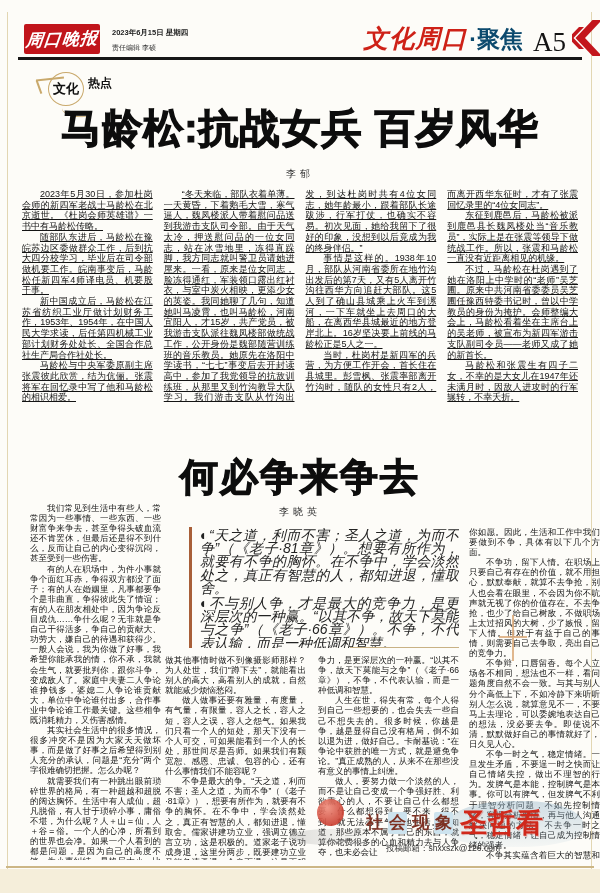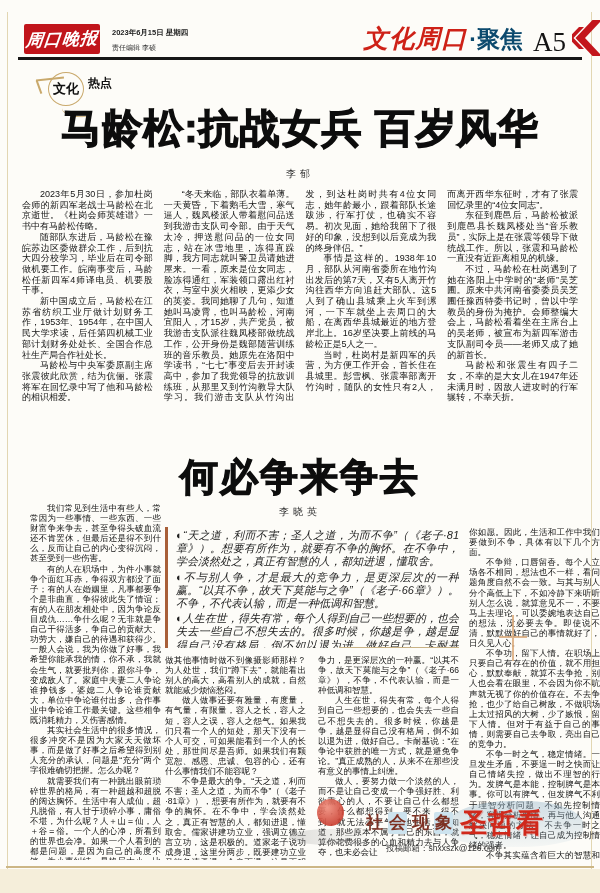--- a/index.html
+++ b/index.html
@@ -36,37 +36,37 @@
              border-radius:50%;transform:rotate(8deg);}
   .badge-rest{font-size:12px;font-weight:900;color:#111;margin-left:4px;vertical-align:6px;}
   
   .a1-title{position:absolute;left:0;right:0;top:102px;margin:0;text-align:center;
             font-size:40px;line-height:52px;font-weight:900;color:#0d0d0d;letter-spacing:1px;
             -webkit-text-stroke:1.2px #0d0d0d;}
   .byline{position:absolute;left:0;right:0;text-align:center;font-size:10px;color:#333;letter-spacing:4px;}
   .a1-author{top:167px;}
   .a1-columns{position:absolute;left:22px;top:189px;width:556px;height:256px;overflow:hidden;
               column-count:4;column-gap:11px;text-align:justify;
-              font-size:9px;line-height:10.7px;color:#141414;}
+              font-size:9px;line-height:10.7px;color:#141414;text-decoration:underline;}
   .a1-columns p{margin:0;text-indent:2em;}
   
   .a2-title{position:absolute;left:0;right:0;top:452px;margin:0;text-align:center;
             font-size:38px;line-height:50px;font-weight:900;color:#0d0d0d;letter-spacing:2px;
             -webkit-text-stroke:1.1px #0d0d0d;}
   .a2-author{top:505px;}
   .a2-layout{position:absolute;left:22px;top:503px;width:556px;height:357px;}
   .a2-col{position:absolute;top:0;bottom:0;overflow:hidden;text-align:justify;
           font-size:8.5px;line-height:10.1px;color:#141414;}
   .a2-col p{margin:0;text-indent:2em;}
   .a2-col.cont p:first-child{text-indent:0;}
   .a2-col1{left:8px;width:131px;}
   .a2-middle{position:absolute;left:143px;top:24px;bottom:0;width:294px;}
   .a2-intro{position:relative;height:119px;overflow:hidden;border-left:3px solid #a85f38;
-            padding:2px 0 0 8px;font-size:11px;line-height:13.2px;font-style:italic;
-            color:#222;text-align:justify;}
+            padding:2px 0 0 8px;font-size:14px;line-height:13.2px;font-style:italic;
+            color:#222;text-align:justify;margin-left:24px;}
   .a2-intro:before{content:"";position:absolute;left:-39px;top:-3px;width:120px;height:1px;background:#c8b184;}
   .a2-intro:after{content:"";position:absolute;right:-14px;bottom:0;width:46%;height:1px;background:#c8b184;}
   .a2-intro p{margin:0 0 2px 0;}
   .a2-col2{left:143px;top:152px;width:141px;}
   .a2-col3{left:296px;top:152px;width:141px;}
   .a2-col4{left:447px;top:24px;width:131px;}
   .cross-mark{position:absolute;left:490px;top:112px;width:2px;height:46px;background:#dcab7c;opacity:.85;}
   .cross-mark:before{content:"";position:absolute;left:-13px;top:21px;width:28px;height:2px;background:#dcab7c;}
   
   .stamp{position:absolute;left:295px;top:797px;width:296px;height:64px;}
@@ -165,22 +165,22 @@
         <p>做人做事还要有雅量，有度量，有气量，有限量，容人之长，容人之短，容人之误，容人之怨气。如果我们只看一个人的短处，那天下没有一个人可交，可如果能看到一个人的长处，那世间尽是吾师。如果我们有颗宽恕、感恩、忠诚、包容的心，还有什么事情我们不能容呢？</p>
         <p>不争是最大的争。“天之道，利而不害；圣人之道，为而不争”（《老子·81章》），想要有所作为，就要有不争的胸怀。在不争中，学会淡然处之，真正有智慧的人，都知进退，懂取舍。儒家讲建功立业，强调立德立言立功，这是积极的。道家老子说功成身退，这里分两步，既要建功立业又能急流勇退、全身而退，这是更积极的。功成身退，这不仅是一种觉悟、一种修养，更是一种必然。无论你会退不会退，迟早都要退出这个世界。不与别人争，才是最大的竞</p>
       </div>
     <div class="a2-col a2-col3 cont">
         <p>争力，是更深层次的一种赢。“以其不争，故天下莫能与之争”（《老子·66章》），不争，不代表认输，而是一种低调和智慧。</p>
         <p>人生在世，得失有常，每个人得到自己一些想要的，也会失去一些自己不想失去的。很多时候，你越是争，越是显得自己没有格局，倒不如以退为进，做好自己。卡耐基说：“在争论中获胜的唯一方式，就是避免争论。”真正成熟的人，从来不在那些没有意义的事情上纠缠。</p>
         <p>做人，要努力做一个淡然的人，而不是让自己变成一个争强好胜、利欲熏心的人，不要让自己什么都想要，什么都想得到，要不来，得不到，就无法心平气和地生活。要知道，那些原本不属于自己的东西，就算你花费很多的心血和精力去与人争夺，也未必会让</p>
       </div>
     <div class="a2-col a2-col4 cont">
         <p>你如愿。因此，生活和工作中我们要做到不争，具体有以下几个方面。</p>
+        <p>不争功，留下人情。在职场上只要自己有存在的价值，就不用担心，默默奉献，就算不去争抢，别人也会看在眼里，不会因为你不吭声就无视了你的价值存在。不去争抢，也少了给自己树敌，不做职场上太过招风的大树，少了嫉恨，留下人情。但对于有益于自己的事情，则需要自己去争取，亮出自己的竞争力。</p>
         <p>不争辩，口唇留香。每个人立场各不相同，想法也不一样，看问题角度自然不会一致。与其与别人分个高低上下，不如冷静下来听听别人怎么说，就算意见不一，不要马上去理论，可以委婉地表达自己的想法，没必要去争。即使说不清，默默做好自己的事情就好了，日久见人心。</p>
-        <p>不争功，留下人情。在职场上只要自己有存在的价值，就不用担心，默默奉献，就算不去争抢，别人也会看在眼里，不会因为你不吭声就无视了你的价值存在。不去争抢，也少了给自己树敌，不做职场上太过招风的大树，少了嫉恨，留下人情。但对于有益于自己的事情，则需要自己去争取，亮出自己的竞争力。</p>
         <p>不争一时之气，稳定情绪。一旦发生矛盾，不要逞一时之快而让自己情绪失控，做出不理智的行为。发脾气是本能，控制脾气是本事。你可以有脾气，但发脾气不利于理智分析问题，不如先控制情绪，客观分析事情，再与他人沟通解决问题的方法。不去争一时之气，稳定情绪，让自己成为控制情绪的强者。</p>
         <p>不争其实蕴含着巨大的智慧和能量，成熟之人都善于以“不争”来“争”，你学会了吗？①6</p>
       </div>
 
     <div class="cross-mark"></div>
   </div>
 
   <div class="stamp">
     <div class="stamp-mountain"></div>
     <div class="stamp-wash"></div>

